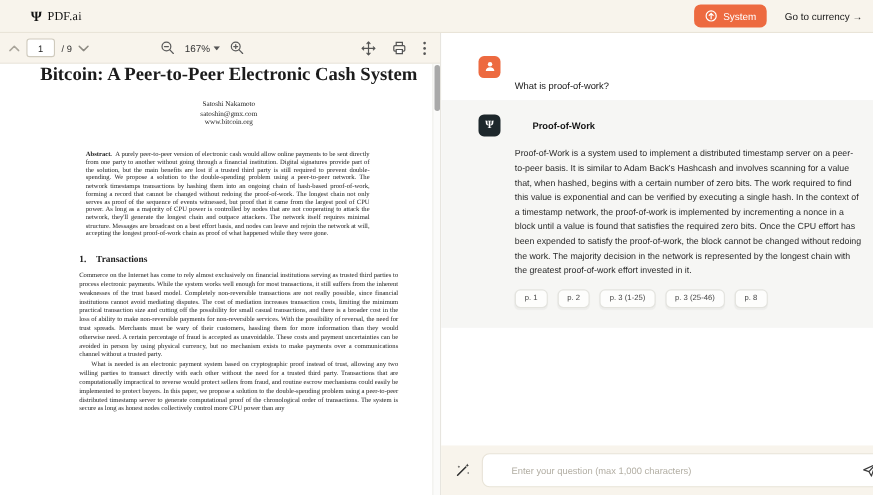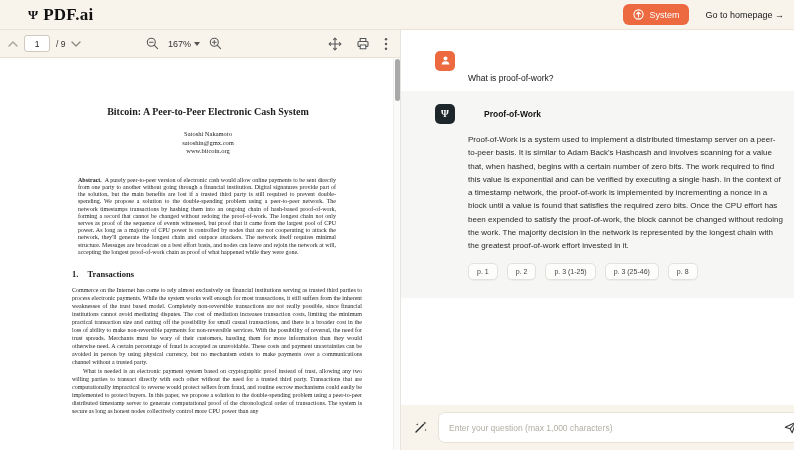--- a/index.html
+++ b/index.html
@@ -9,21 +9,21 @@
   .app { width: 794px; height: 450px; display: flex; flex-direction: column; position: relative; }
 
   
   .topbar {
     height: 30px; flex: 0 0 30px; background: #f8f4ec;
     border-bottom: 1px solid #e9e4d8;
     display: flex; align-items: center; padding: 0 10px 0 28px;
   }
   .logo { display: flex; align-items: center; gap: 5px; }
   .logo-glyph { font-family: "Liberation Serif", serif; font-size: 13px; font-weight: 700; line-height: 1; color: #111; }
-  .logo-text { font-family: "Liberation Serif", serif; font-size: 17px; font-weight: 700; color: #111; letter-spacing: .2px; }
+  .logo-text { font-family: "Liberation Serif", serif; font-size: 11px; font-weight: 400; color: #111; letter-spacing: .2px; }
   .topbar-right { margin-left: auto; display: flex; align-items: center; gap: 16px; }
   .upload-btn {
     display: flex; align-items: center; gap: 5px; background: #ed6a40; color: #fff;
     border: none; border-radius: 6px; height: 21px; padding: 0 10px;
     font-size: 9px; font-family: "Liberation Sans", sans-serif; cursor: pointer;
   }
   .homepage-link { font-size: 9px; color: #191919; text-decoration: none; }
 
   
   .main { flex: 1; display: flex; min-height: 0; }
@@ -41,21 +41,21 @@
   }
   .page-total { font-size: 8.5px; color: #333; }
   .zoom-group { position: absolute; left: 146px; display: flex; align-items: center; gap: 9px; }
   .zoom-label-wrap { display: flex; align-items: center; gap: 3px; cursor: pointer; }
   .zoom-label { font-size: 9px; color: #333; }
   .tool-group { margin-left: auto; display: flex; align-items: center; gap: 14px; }
   .icon-btn { background: none; border: none; padding: 0; cursor: pointer; display: flex; align-items: center; }
 
   .viewer { flex: 1; background: #fff; position: relative; overflow: hidden; }
   .pdf-page { position: absolute; left: 30px; top: 0; width: 356px; font-family: "Liberation Serif", serif; color: #1c1c1c; }
-  .doc-title { font-size: 10px; font-weight: 700; text-align: center; margin-top: 48px; font-family: "Liberation Serif", serif; }
+  .doc-title { font-size: 17px; font-weight: 700; text-align: center; font-family: "Liberation Serif", serif; }
   .doc-authors { text-align: center; font-size: 6.5px; line-height: 8.6px; margin-top: 13px; color: #222; }
   .doc-abstract { margin: 21px 50px 0 48px; font-size: 6px; line-height: 7.2px; text-align: justify; color: #222; }
   .doc-abstract b { font-weight: 700; }
   .doc-section { margin: 13px 0 0 42px; font-size: 8.5px; font-weight: 700; }
   .doc-section .sec-num { margin-right: 9px; }
   .doc-para { margin: 7px 24px 0 42px; font-size: 6px; line-height: 8px; text-align: justify; color: #222; }
   .doc-para.indented { text-indent: 11px; margin-top: 1px; }
 
   .pdf-scrollbar { position: absolute; right: 0; top: 0; bottom: 0; width: 7px; background: #fbfbfa; border-left: 1px solid #f0efec; }
   .pdf-scroll-thumb { position: absolute; top: 1px; left: 1px; width: 5px; height: 42px; background: #a9a9a9; border-radius: 3px; }
@@ -82,42 +82,42 @@
   }
 
   .input-bar {
     flex: 0 0 45px; height: 45px; background: #f8f4ec; display: flex; align-items: center;
     gap: 10px; padding: 0 9px 0 12px;
   }
   .input-wrap {
     flex: 1; height: 31px; background: #fff; border: 1px solid #e8e3d7; border-radius: 7px;
     display: flex; align-items: center; padding: 0 10px; gap: 8px;
   }
-  .question-input { flex: 1; border: none; outline: none; font-size: 8.5px; color: #333; font-family: "Liberation Sans", sans-serif; background: transparent; }
+  .question-input { flex: 1; border: none; outline: none; font-size: 8.5px; color: #333; font-family: "Liberation Sans", sans-serif; background: transparent; margin-left: 16px; }
   .question-input::placeholder { color: #b2ae a3; color: #b2aea3; }
 </style>
 </head>
 <body>
 
 <div class="app">
 
   <header class="topbar">
     <div class="logo">
       <span class="logo-glyph">Ψ</span>
       <span class="logo-text">PDF.ai</span>
     </div>
     <div class="topbar-right">
       <button class="upload-btn">
         <svg width="11" height="11" viewBox="0 0 11 11">
           <circle cx="5.5" cy="5.5" r="4.6" fill="none" stroke="#fff" stroke-width="1.1"></circle>
           <path d="M5.5 8 V3.4 M3.7 5 L5.5 3.1 L7.3 5" fill="none" stroke="#fff" stroke-width="1.1" stroke-linecap="round" stroke-linejoin="round"></path>
         </svg>
         <span>System</span>
       </button>
-      <a class="homepage-link" href="#">Go to homepage →</a>
+      <a class="homepage-link" href="#">Go to currency →</a>
     </div>
   </header>
 
   <div class="main">
 
     <section class="left-pane">
       <div class="pdf-toolbar">
         <div class="nav-group">
           <button class="icon-btn">
             <svg width="10" height="6" viewBox="0 0 10 6">

